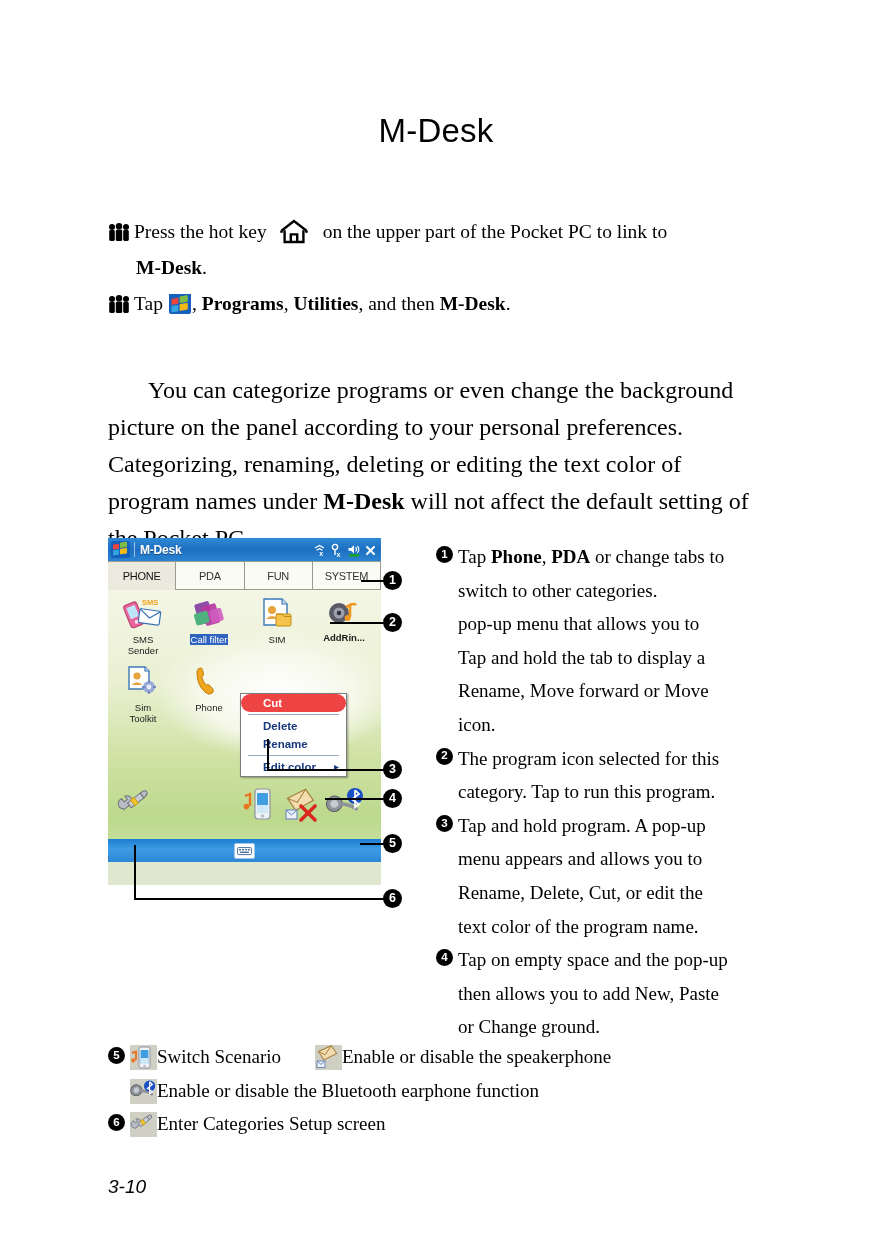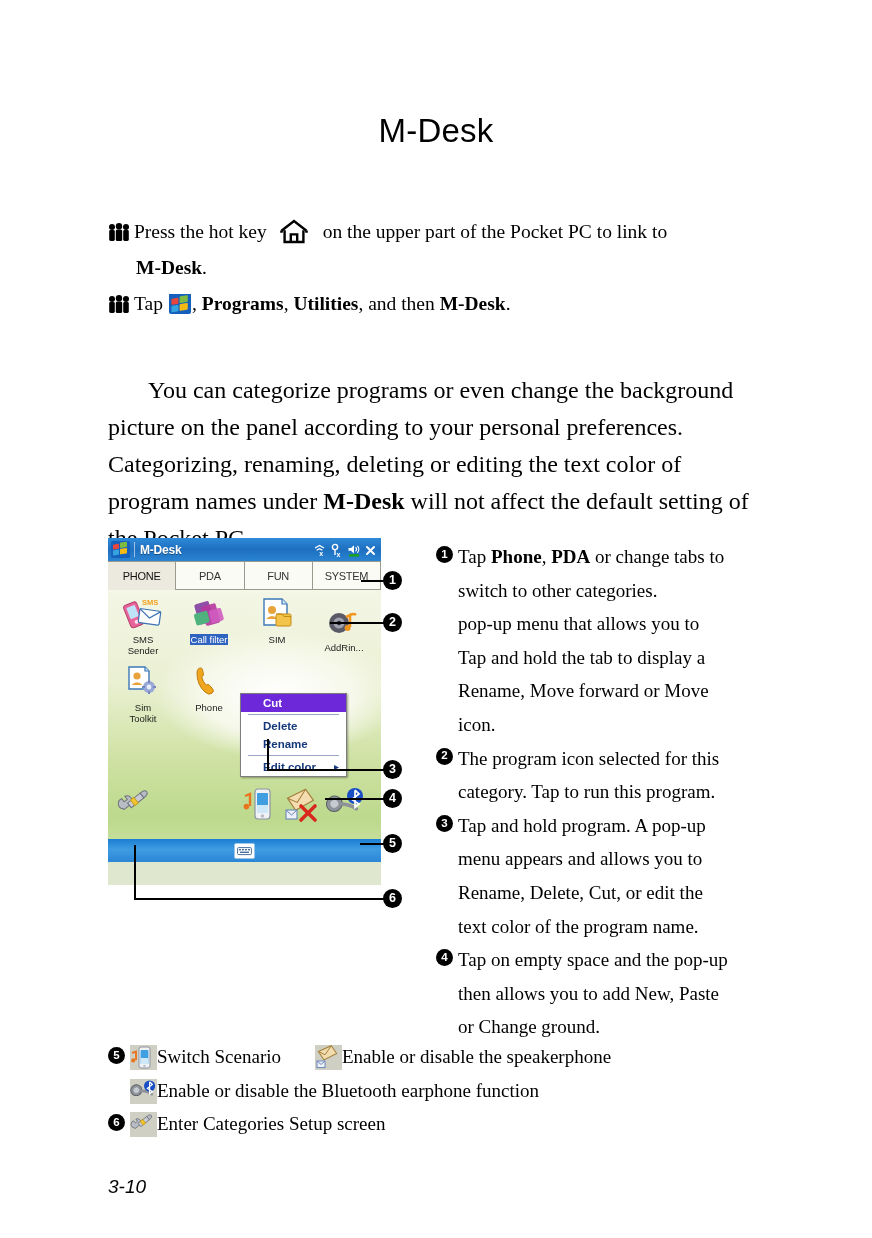--- a/index.html
+++ b/index.html
@@ -219,22 +219,23 @@
     font-family: "Liberation Sans", "DejaVu Sans", sans-serif;
     font-size: 11.5px;
     color: #15387c;
   }
   .ctx-item {
     padding: 3px 0 3px 22px;
     white-space: nowrap;
     font-weight: bold;
   }
   .ctx-item.hl {
-    background: #6d28d9;
+    background: #ef4444;
     color: #ffffff;
+    border-radius: 9px;
   }
   .ctx-sep {
     height: 1px;
     background: #9aa8c8;
     margin: 2px 7px;
   }
   .ctx-arrow {
     float: right;
     margin-right: 7px;
     font-size: 10px;
@@ -491,21 +492,21 @@
             <path d="M24 2 V7 H29" fill="#cfe4f6" stroke="#3b78b8" stroke-width="1.2"></path>
             <circle cx="14" cy="13" r="4" fill="#e8a33c"></circle>
             <path d="M8 22 q6 -6 12 0" fill="#e8a33c"></path>
             <rect x="18" y="17" width="15" height="12" rx="1.5" fill="#f4c44a" stroke="#c48a14" stroke-width="1"></rect>
             <path d="M18 17 h6 l2 2.5 h7" fill="none" stroke="#c48a14" stroke-width="1"></path>
           </svg>
         </div>
         <span class="icon-label">SIM</span>
       </div>
 
-      <div class="icon-cell" style="left:205px; top:12px;">
+      <div class="icon-cell" style="left:205px; top:2px;font-weight:bold;">
         <div class="icon-art">
           <svg width="40" height="34" viewBox="0 0 40 34">
             <ellipse cx="15" cy="18" rx="10" ry="10" fill="#5a5a66"></ellipse>
             <ellipse cx="15" cy="18" rx="5.5" ry="5.5" fill="#9fa0ad"></ellipse>
             <ellipse cx="15" cy="18" rx="2.2" ry="2.2" fill="#2e2e38"></ellipse>
             <path d="M22 12 L26 10 L26 22" fill="none" stroke="#f0951e" stroke-width="2.6"></path>
             <circle cx="23.6" cy="23" r="3" fill="#f0951e"></circle>
             <path d="M26 10 q4 -2 6 0" fill="none" stroke="#f0951e" stroke-width="2.4"></path>
           </svg>
         </div>

